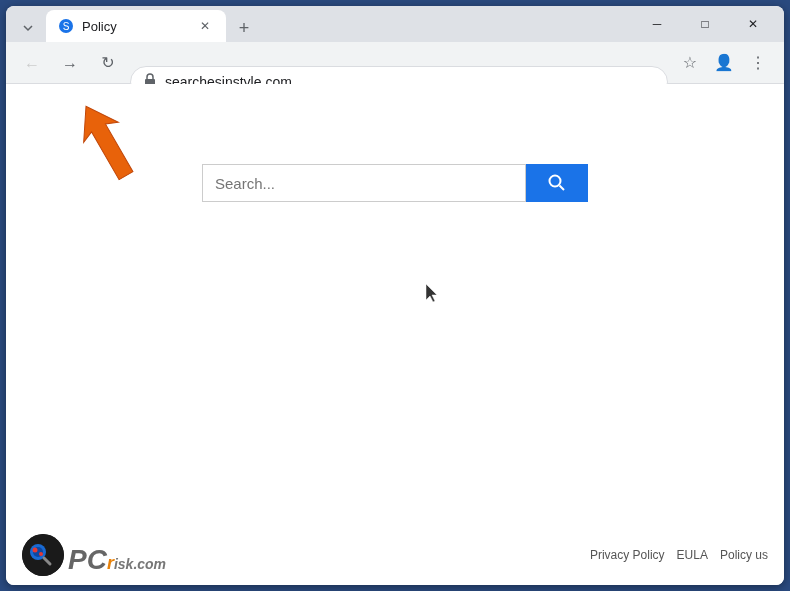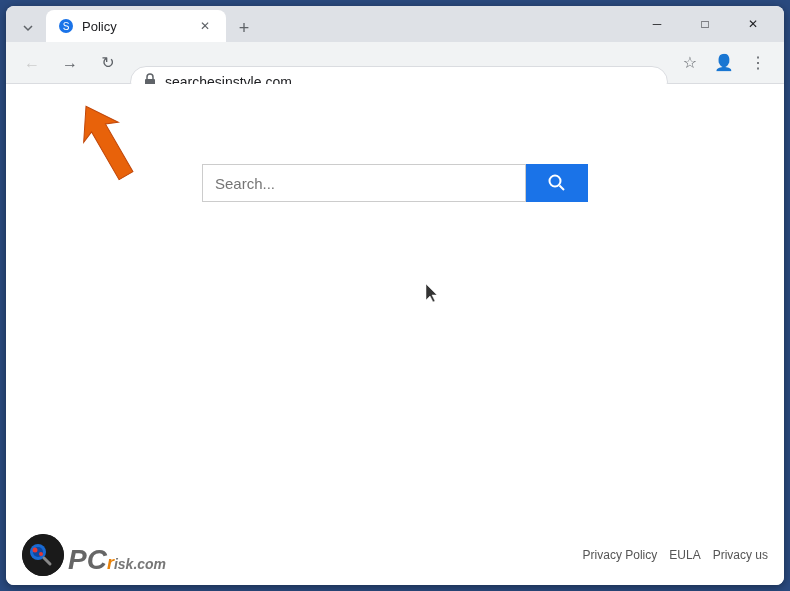--- a/index.html
+++ b/index.html
@@ -348,18 +348,18 @@
         </div>
         <div style="display:flex;align-items:baseline;gap:0">
           <span style="font-size:28px;font-weight:900;font-style:italic;color:#666;font-family:Arial Black,sans-serif;">PC</span>
           <span style="font-size:18px;font-weight:700;font-style:italic;color:#e8820a;font-family:Arial Black,sans-serif;">r</span>
             <span style="font-size:14px;font-weight:700;font-style:italic;color:#777;font-family:Arial Black,sans-serif;">isk.com</span>
         </div>
       </div>
       <div class="footer-links">
         <a class="footer-link">Privacy Policy</a>
         <a class="footer-link">EULA</a>
-        <a class="footer-link">Privacy us</a>
+        <a class="footer-link">Policy us</a>
       </div>
     </div>
 
   </div>
 </div>
 
 </body></html>

